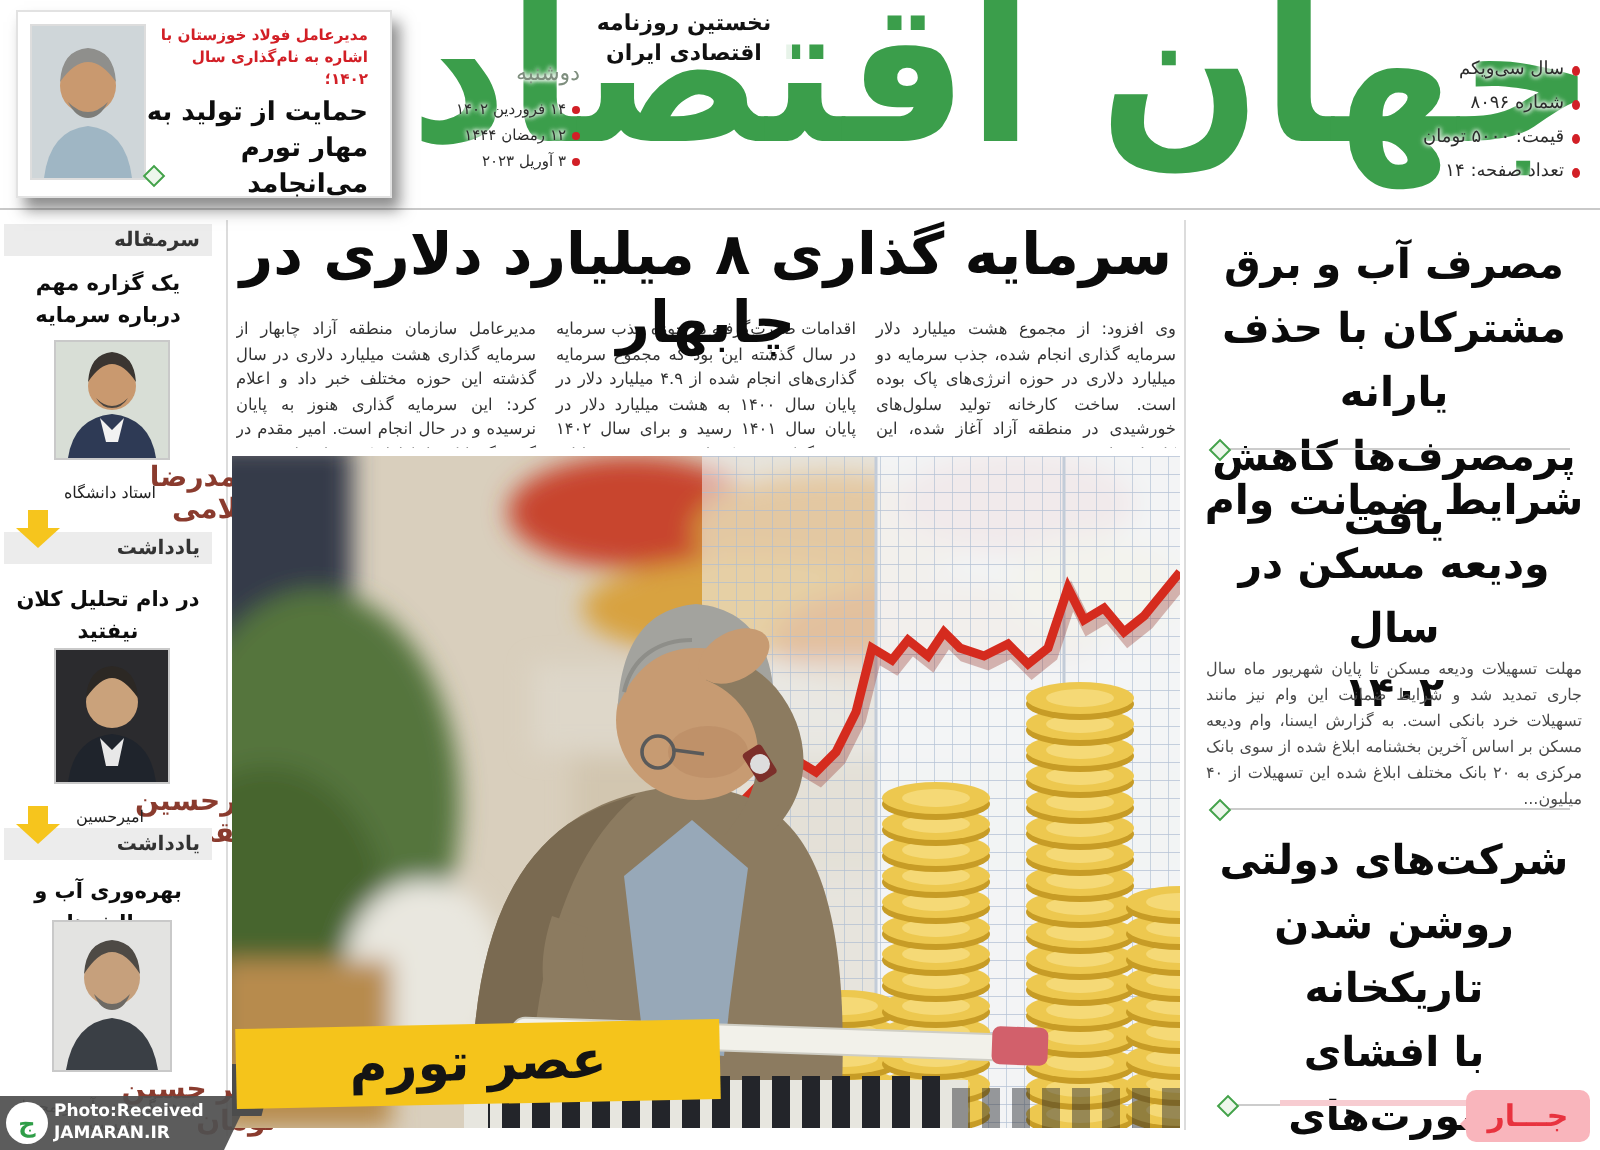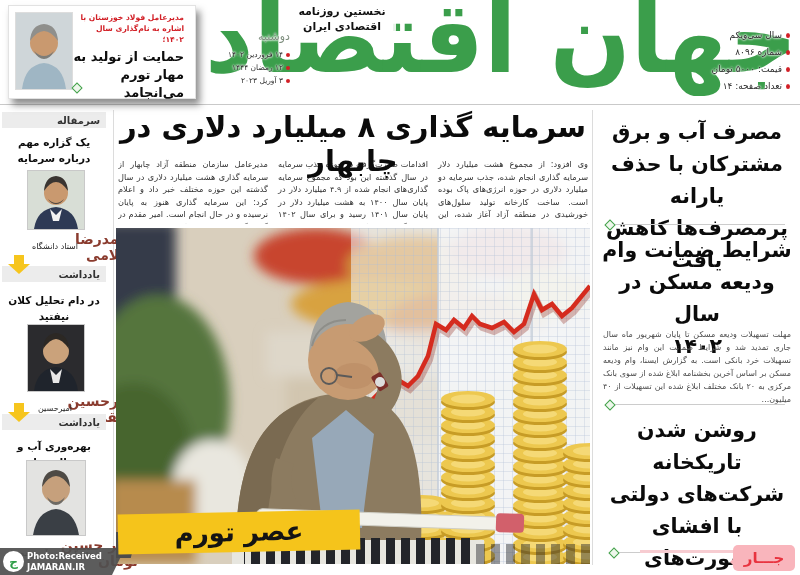--- a/index.html
+++ b/index.html
@@ -358,22 +358,22 @@
     <div class="rc-headline" style="top:126px;">
       <div>شرایط ضمانت وام</div>
       <div>ودیعه مسکن در سال</div>
       <div>۱۴۰۲</div>
     </div>
     <div class="rc-body" style="top:220px;">مهلت تسهیلات ودیعه مسکن تا پایان شهریور ماه سال جاری تمدید شد و شرایط ضمانت این وام نیز مانند تسهیلات خرد بانکی است. به گزارش ایسنا، وام ودیعه مسکن بر اساس آخرین بخشنامه ابلاغ شده از سوی بانک مرکزی به ۲۰ بانک مختلف ابلاغ شده این تسهیلات از ۴۰ میلیون...</div>
     <div class="rc-div" style="left:12px;top:296px;width:176px;">
         <span class="gd"></span>
       </div>
     <div class="rc-headline" style="top:306px;">
+      <div>شرکت‌های دولتی</div>
       <div>روشن شدن تاریکخانه</div>
-      <div>شرکت‌های دولتی</div>
       <div>با افشای صورت‌های</div>
       <div>مالی در دولت سیزدهم</div>
     </div>
     <div class="rc-div" style="left:16px;top:444px;width:120px;">
         <span class="gd"></span>
       </div>
   </div>
 
   <div class="corner-line"></div>
   <div class="corner-label">جـــار</div>

